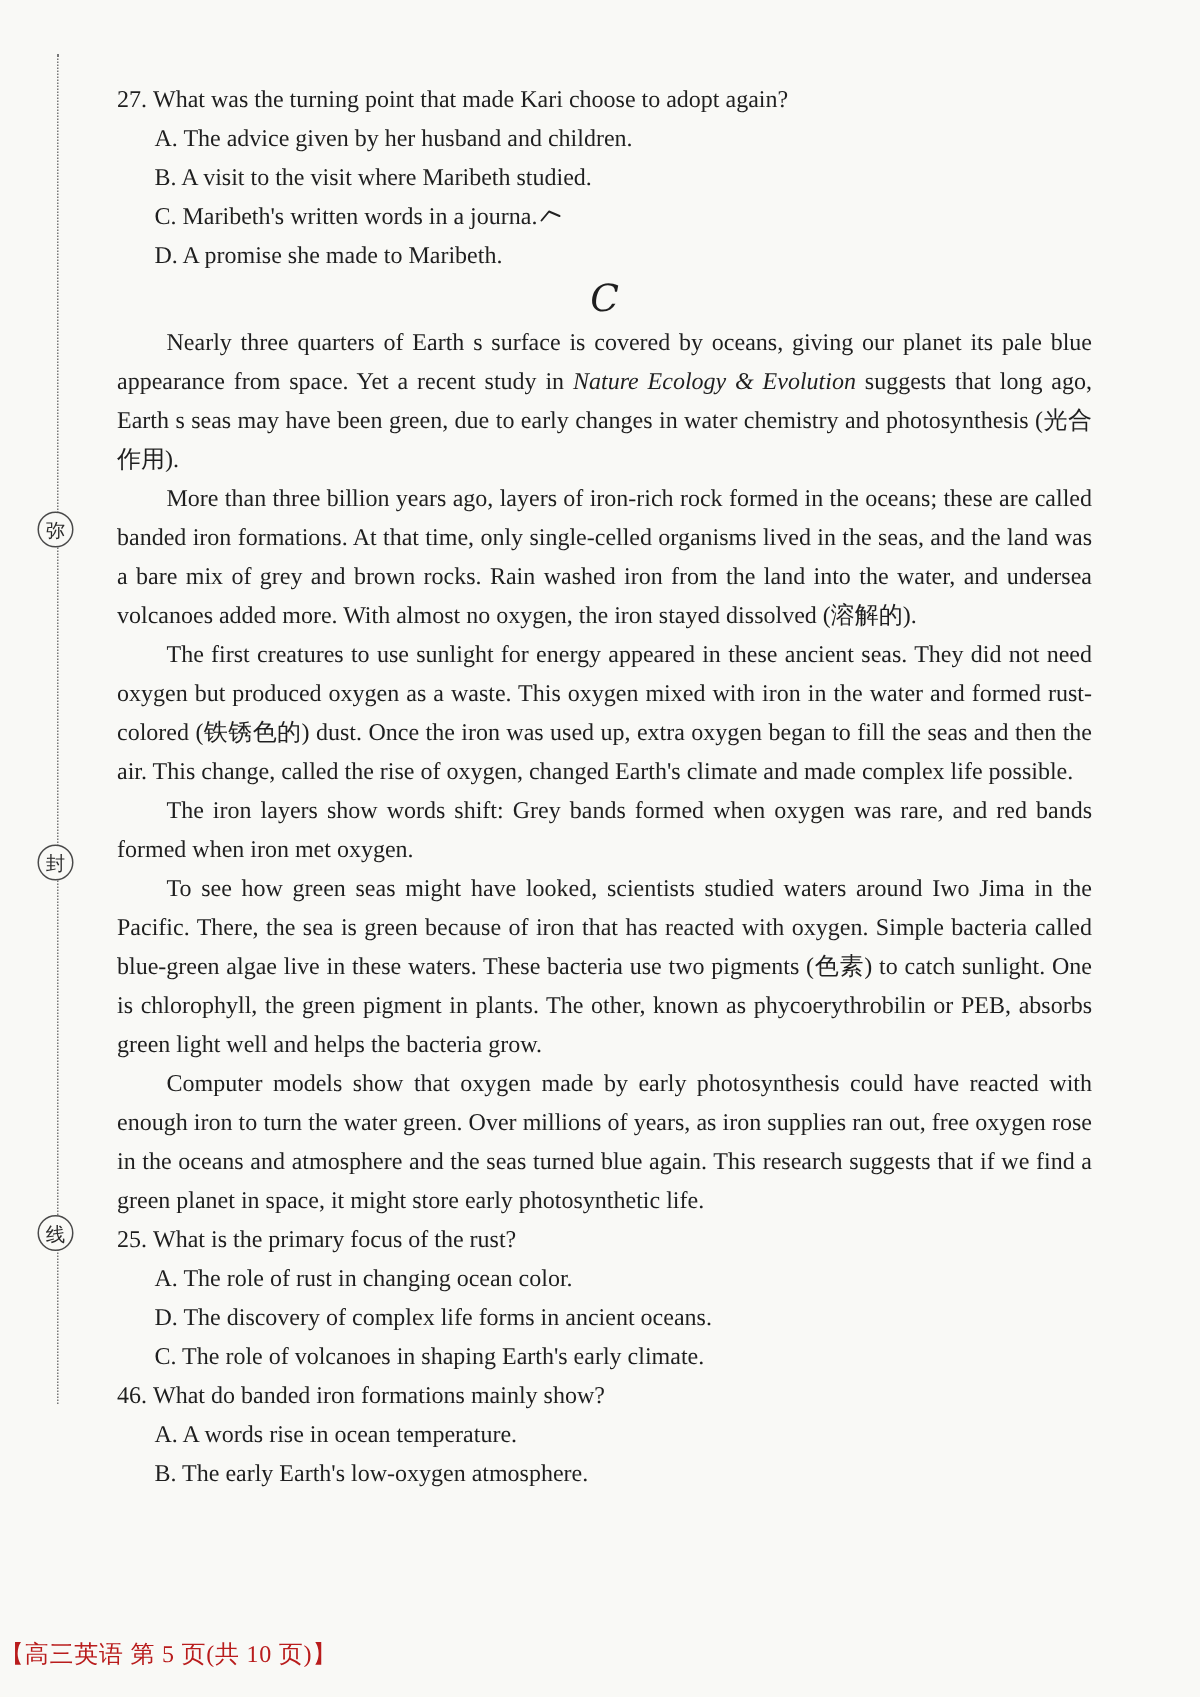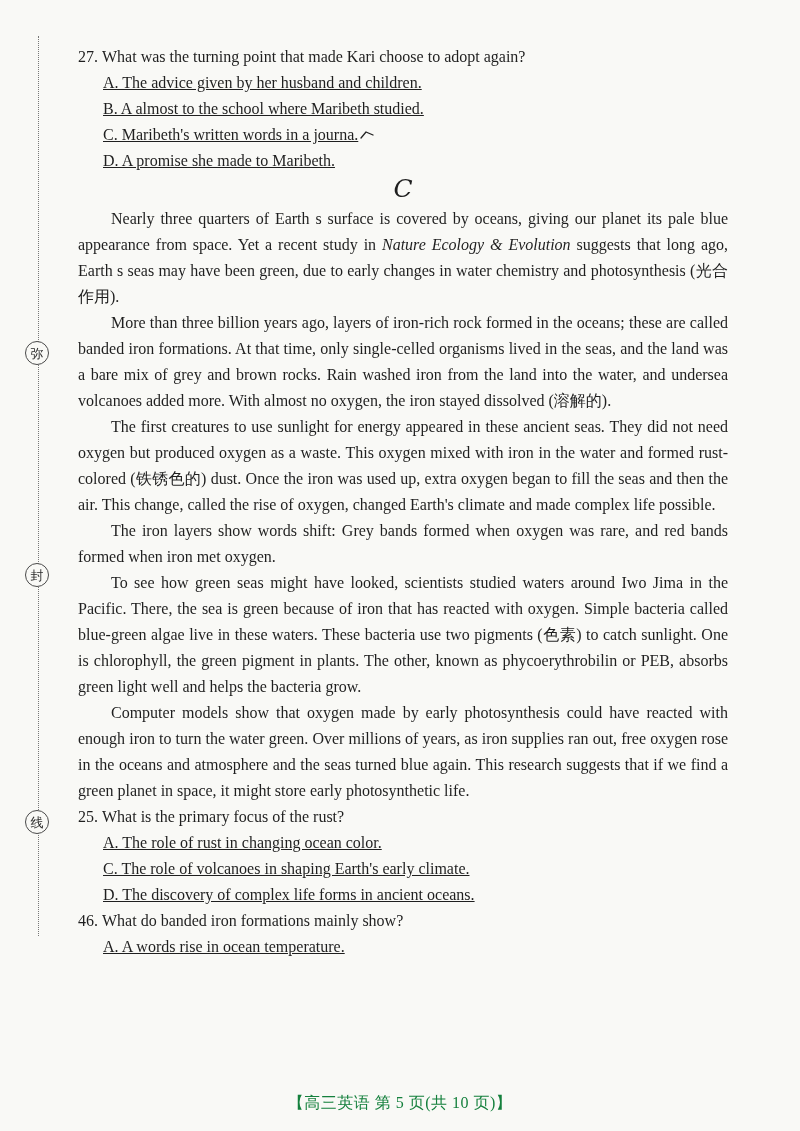--- a/index.html
+++ b/index.html
@@ -34,31 +34,30 @@
     background: #f9f9f6;
     font-size: 13px;
     line-height: 24px;
     text-align: center;
     color: #2a2a2a;
     box-sizing: border-box;
   }
   .content {
     position: absolute;
     left: 78px;
-    top: 44px;
+    top: 54px;
     width: 650px;
     font-size: 16px;
     line-height: 26px;
   }
   .qline { white-space: nowrap; }
   .qnum { margin-right: 4px; }
   .option {
     padding-left: 25px;
     white-space: nowrap;
-    text-decoration: underline;
   }
   .section-header {
     height: 32px;
     line-height: 30px;
     text-align: center;
     font-size: 25px;
     font-style: italic;
     font-family: "DejaVu Serif", "Liberation Serif", serif;
   }
   .para {
@@ -70,68 +69,69 @@
   .pen-mark {
     display: inline-block;
     vertical-align: baseline;
     margin-left: 1px;
   }
   .footer {
     position: absolute;
     left: 0;
     right: 0;
     bottom: 17px;
-    text-align: center;
+    text-align: left;
     font-size: 16px;
-    color: #15803d;
+    color: #b91c1c;
     letter-spacing: 0.5px;
   }
 </style>
 </head>
 <body>
 
 <div class="page">
 
   <div class="seal-line"></div>
   <div class="seal-badge" style="top:341px">弥</div>
   <div class="seal-badge" style="top:563px">封</div>
   <div class="seal-badge" style="top:810px">线</div>
 
   <div class="content">
 
     <div class="qline">
       <span class="qnum">27.</span><span>What was the turning point that made Kari choose to adopt again?</span>
     </div>
     <div class="option">A. The advice given by her husband and children.</div>
-    <div class="option">B. A almost to the school where Maribeth studied.</div>
+    <div class="option">B. A visit to the visit where Maribeth studied.</div>
     <div class="option">
       <span>C. Maribeth's written words in a journa.</span><svg class="pen-mark" width="16" height="11" viewBox="0 0 16 11">
           <path d="M2 9 L7 3 L14 6" fill="none" stroke="#222" stroke-width="1.3" stroke-linecap="round" stroke-linejoin="round"></path>
         </svg>
     </div>
     <div class="option">D. A promise she made to Maribeth.</div>
 
     <div class="section-header">C</div>
 
     <p class="para"><span>Nearly three quarters of Earth s surface is covered by oceans, giving our planet its pale blue appearance from space. Yet a recent study in </span><i class="journal">Nature Ecology &amp; Evolution</i><span> suggests that long ago, Earth s seas may have been green, due to early changes in water chemistry and photosynthesis (光合作用).</span></p>
     <p class="para">More than three billion years ago, layers of iron-rich rock formed in the oceans; these are called banded iron formations. At that time, only single-celled organisms lived in the seas, and the land was a bare mix of grey and brown rocks. Rain washed iron from the land into the water, and undersea volcanoes added more. With almost no oxygen, the iron stayed dissolved (溶解的).</p>
     <p class="para">The first creatures to use sunlight for energy appeared in these ancient seas. They did not need oxygen but produced oxygen as a waste. This oxygen mixed with iron in the water and formed rust-colored (铁锈色的) dust. Once the iron was used up, extra oxygen began to fill the seas and then the air. This change, called the rise of oxygen, changed Earth's climate and made complex life possible.</p>
     <p class="para">The iron layers show words shift: Grey bands formed when oxygen was rare, and red bands formed when iron met oxygen.</p>
     <p class="para">To see how green seas might have looked, scientists studied waters around Iwo Jima in the Pacific. There, the sea is green because of iron that has reacted with oxygen. Simple bacteria called blue-green algae live in these waters. These bacteria use two pigments (色素) to catch sunlight. One is chlorophyll, the green pigment in plants. The other, known as phycoerythrobilin or PEB, absorbs green light well and helps the bacteria grow.</p>
     <p class="para">Computer models show that oxygen made by early photosynthesis could have reacted with enough iron to turn the water green. Over millions of years, as iron supplies ran out, free oxygen rose in the oceans and atmosphere and the seas turned blue again. This research suggests that if we find a green planet in space, it might store early photosynthetic life.</p>
 
     <div class="qline">
       <span class="qnum">25.</span><span>What is the primary focus of the rust?</span>
     </div>
     <div class="option">A. The role of rust in changing ocean color.</div>
+    <div class="option">D. The discovery of complex life forms in ancient oceans.</div>
     <div class="option">C. The role of volcanoes in shaping Earth's early climate.</div>
-    <div class="option">D. The discovery of complex life forms in ancient oceans.</div>
 
     <div class="qline">
       <span class="qnum">46.</span><span>What do banded iron formations mainly show?</span>
     </div>
     <div class="option">A. A words rise in ocean temperature.</div>
+    <div class="option">B. The early Earth's low-oxygen atmosphere.</div>
 
   </div>
 
   <div class="footer">【高三英语  第 5 页(共 10 页)】</div>
 
 </div>
 
 </body></html>

